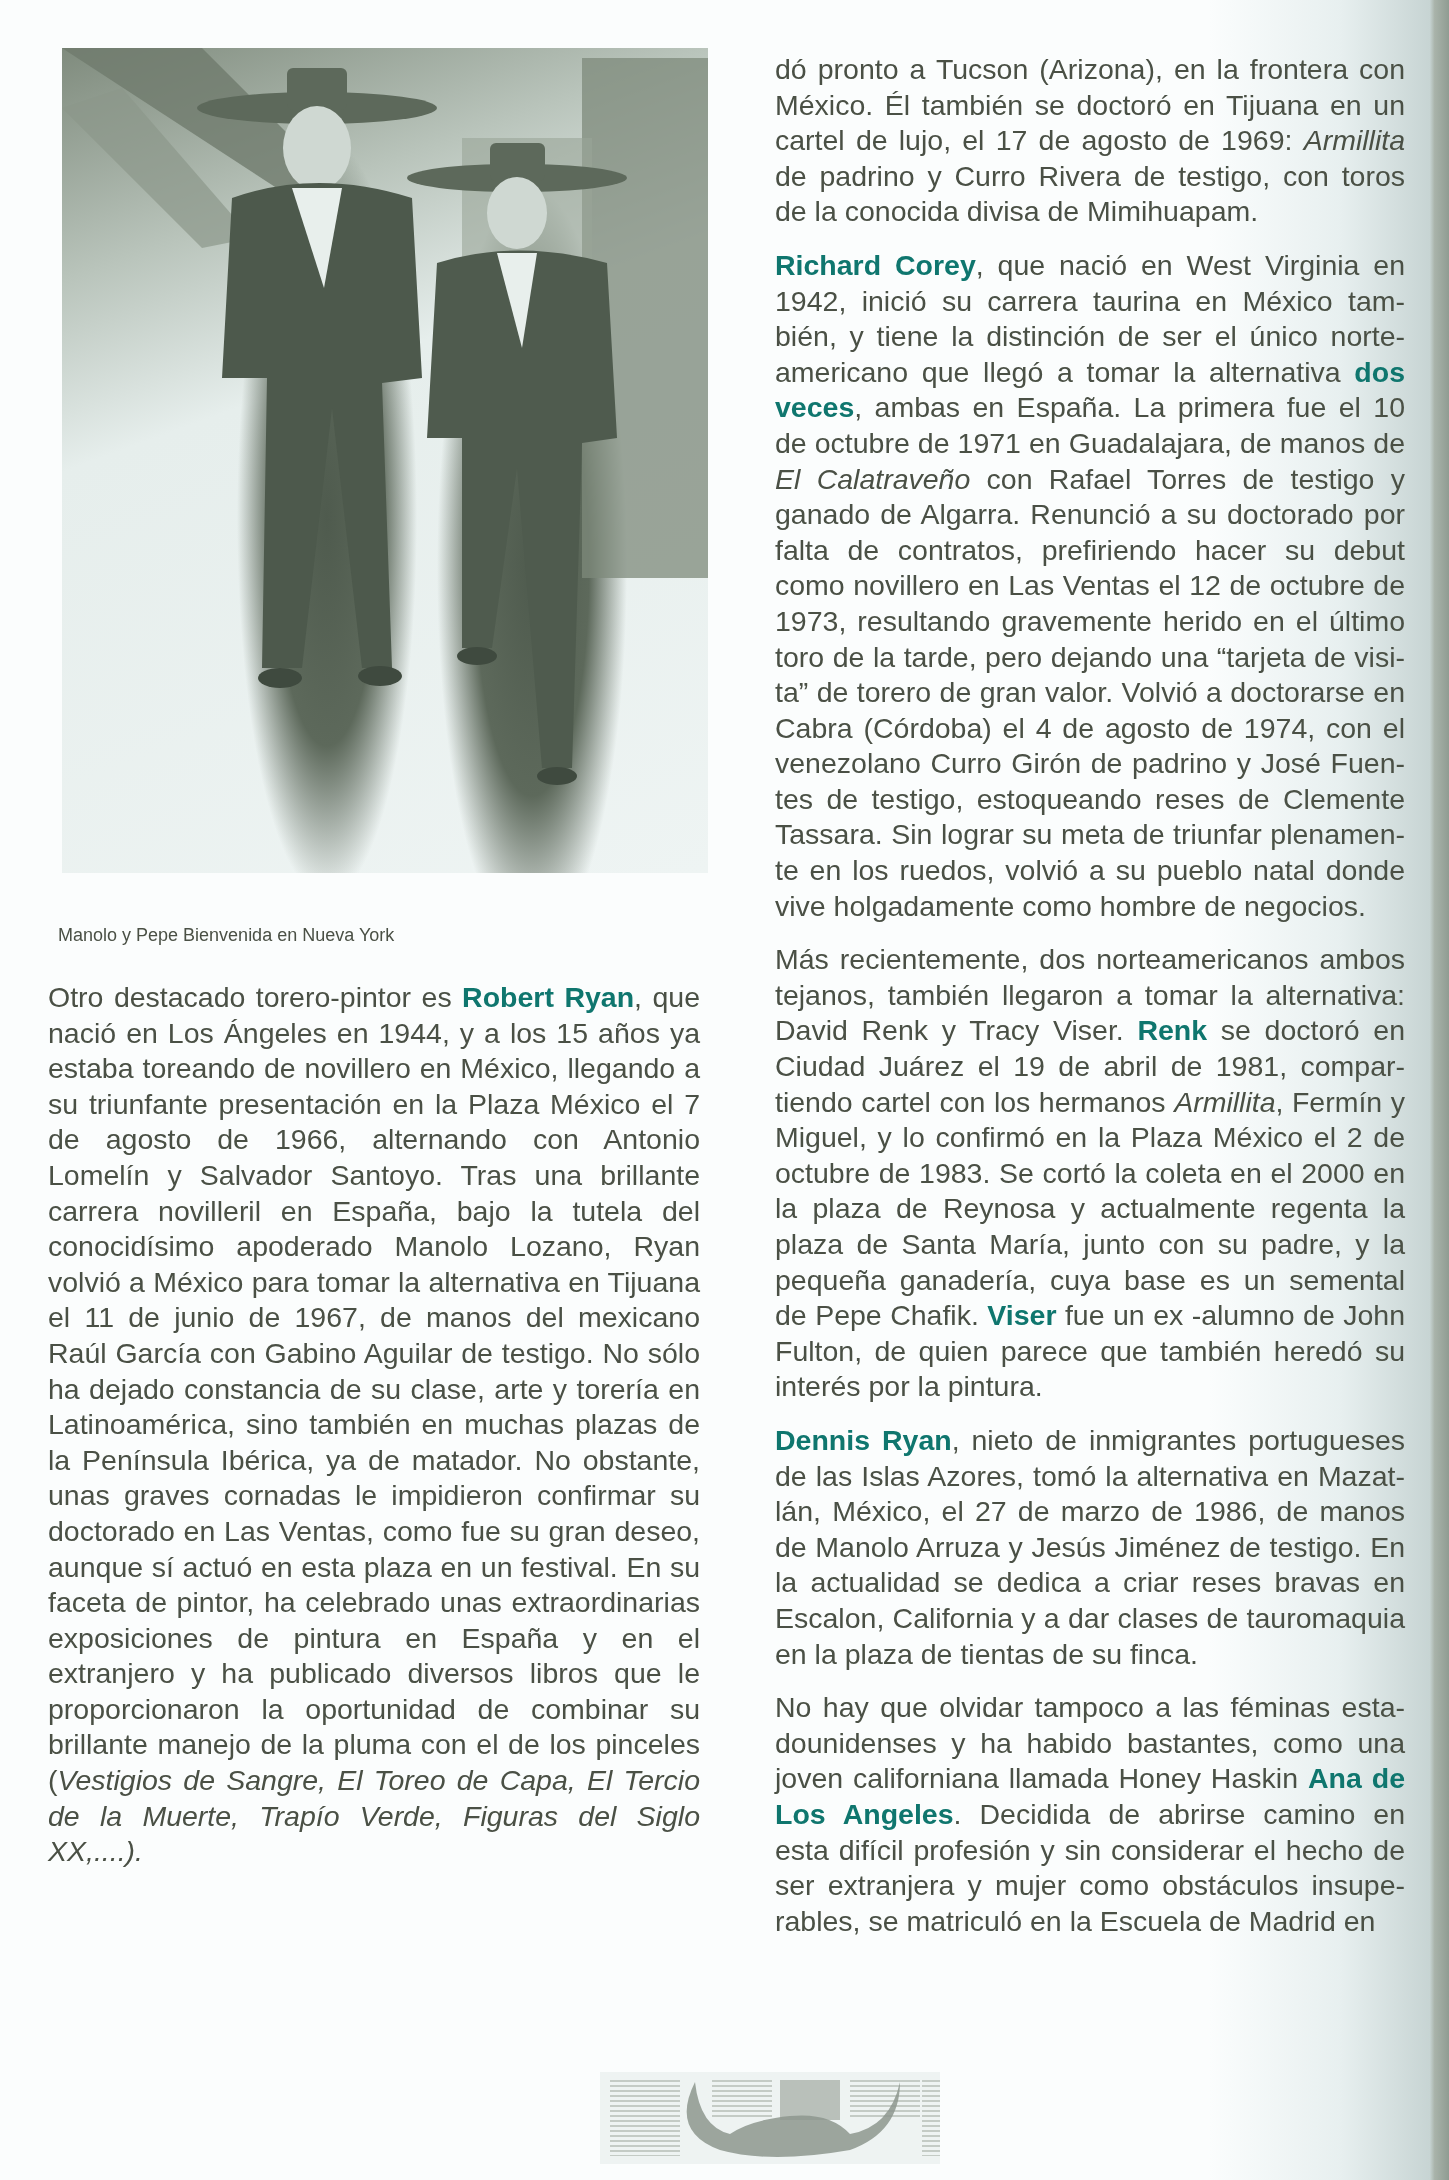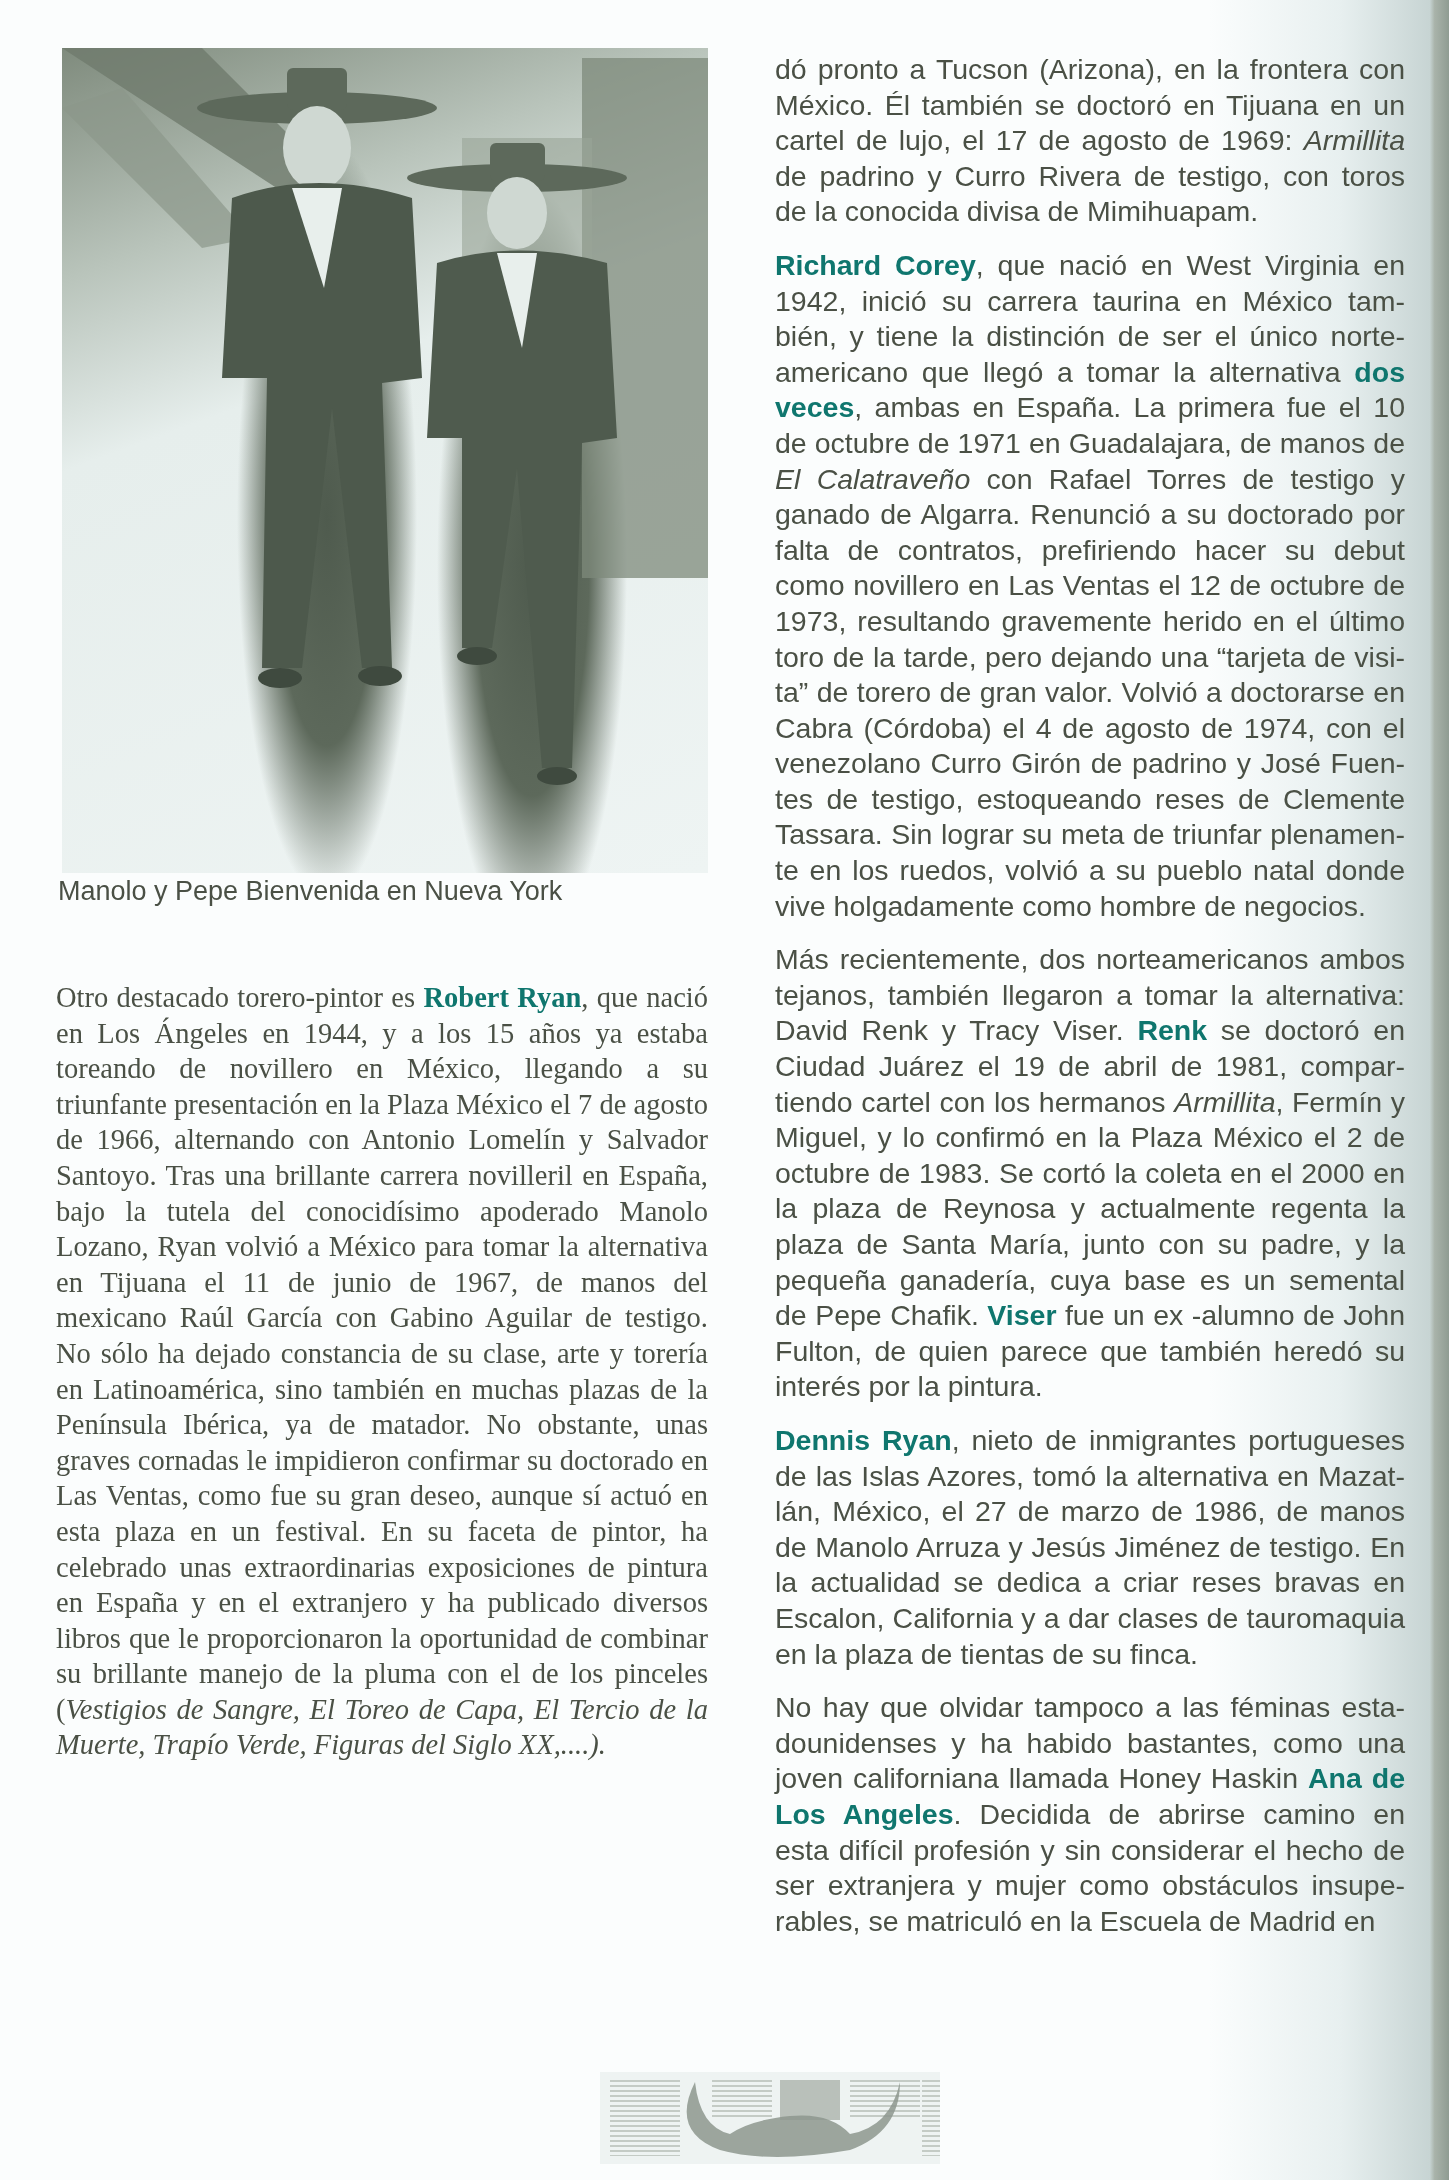--- a/index.html
+++ b/index.html
@@ -17,29 +17,29 @@
   .photo {
     position: absolute; left: 62px; top: 48px; width: 646px; height: 825px;
     background:
       radial-gradient(ellipse 90px 380px at 265px 470px, #4f5b4e 0%, #5d695b 60%, rgba(93,105,91,0) 100%),
       radial-gradient(ellipse 95px 380px at 470px 520px, #4f5b4e 0%, #5d695b 60%, rgba(93,105,91,0) 100%),
       linear-gradient(160deg, #7f8b7d 0%, #b9c4bb 22%, #e6eeec 40%, #eef4f3 100%);
     overflow: hidden;
   }
   .photo svg { position: absolute; left: 0; top: 0; }
   .caption {
-    position: absolute; left: 58px; top: 874px; width: 652px;
-    font-size: 27px; line-height: 34px;
+    position: absolute; left: 58px; top: 918px; width: 652px;
+    font-size: 18px; line-height: 34px;
   }
   .col {
     position: absolute; font-size: 28.5px; line-height: 35.6px;
     text-align: justify; hyphens: manual;
   }
   .col p { margin: 0 0 18px 0; }
-  .col-left { left: 56px; top: 980px; width: 652px; font-family: Liberation Serif, serif; }
+  .col-left { left: 48px; top: 980px; width: 652px; }
   .col-right { left: 775px; top: 52px; width: 630px; }
   b { color: #0f766e; }
   .ornament {
     position: absolute; left: 600px; top: 2072px; width: 340px; height: 92px;
     background: #eef3f2; overflow: hidden;
   }
   .ornament .txt {
     position: absolute; top: 8px; height: 76px;
     background: repeating-linear-gradient(to bottom, #c4cbc5 0 2px, transparent 2px 5px);
   }

